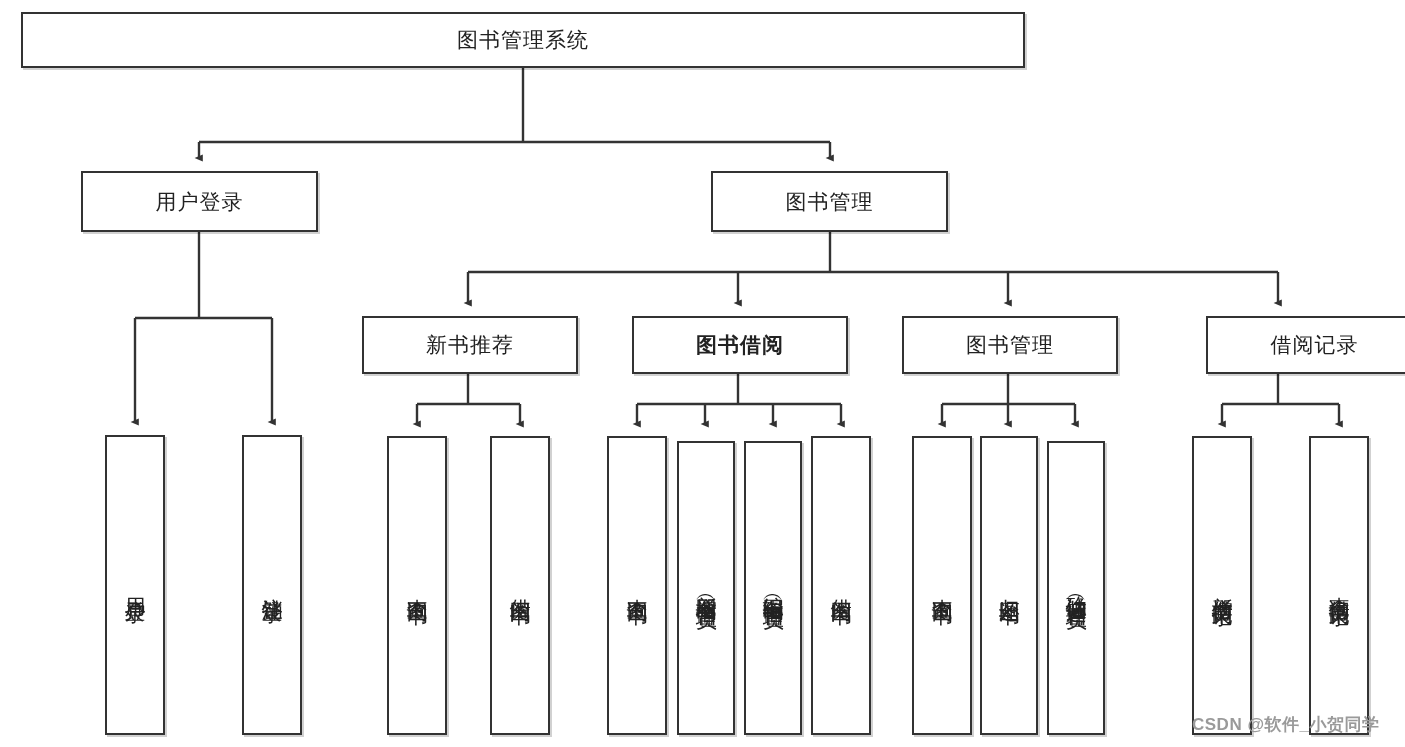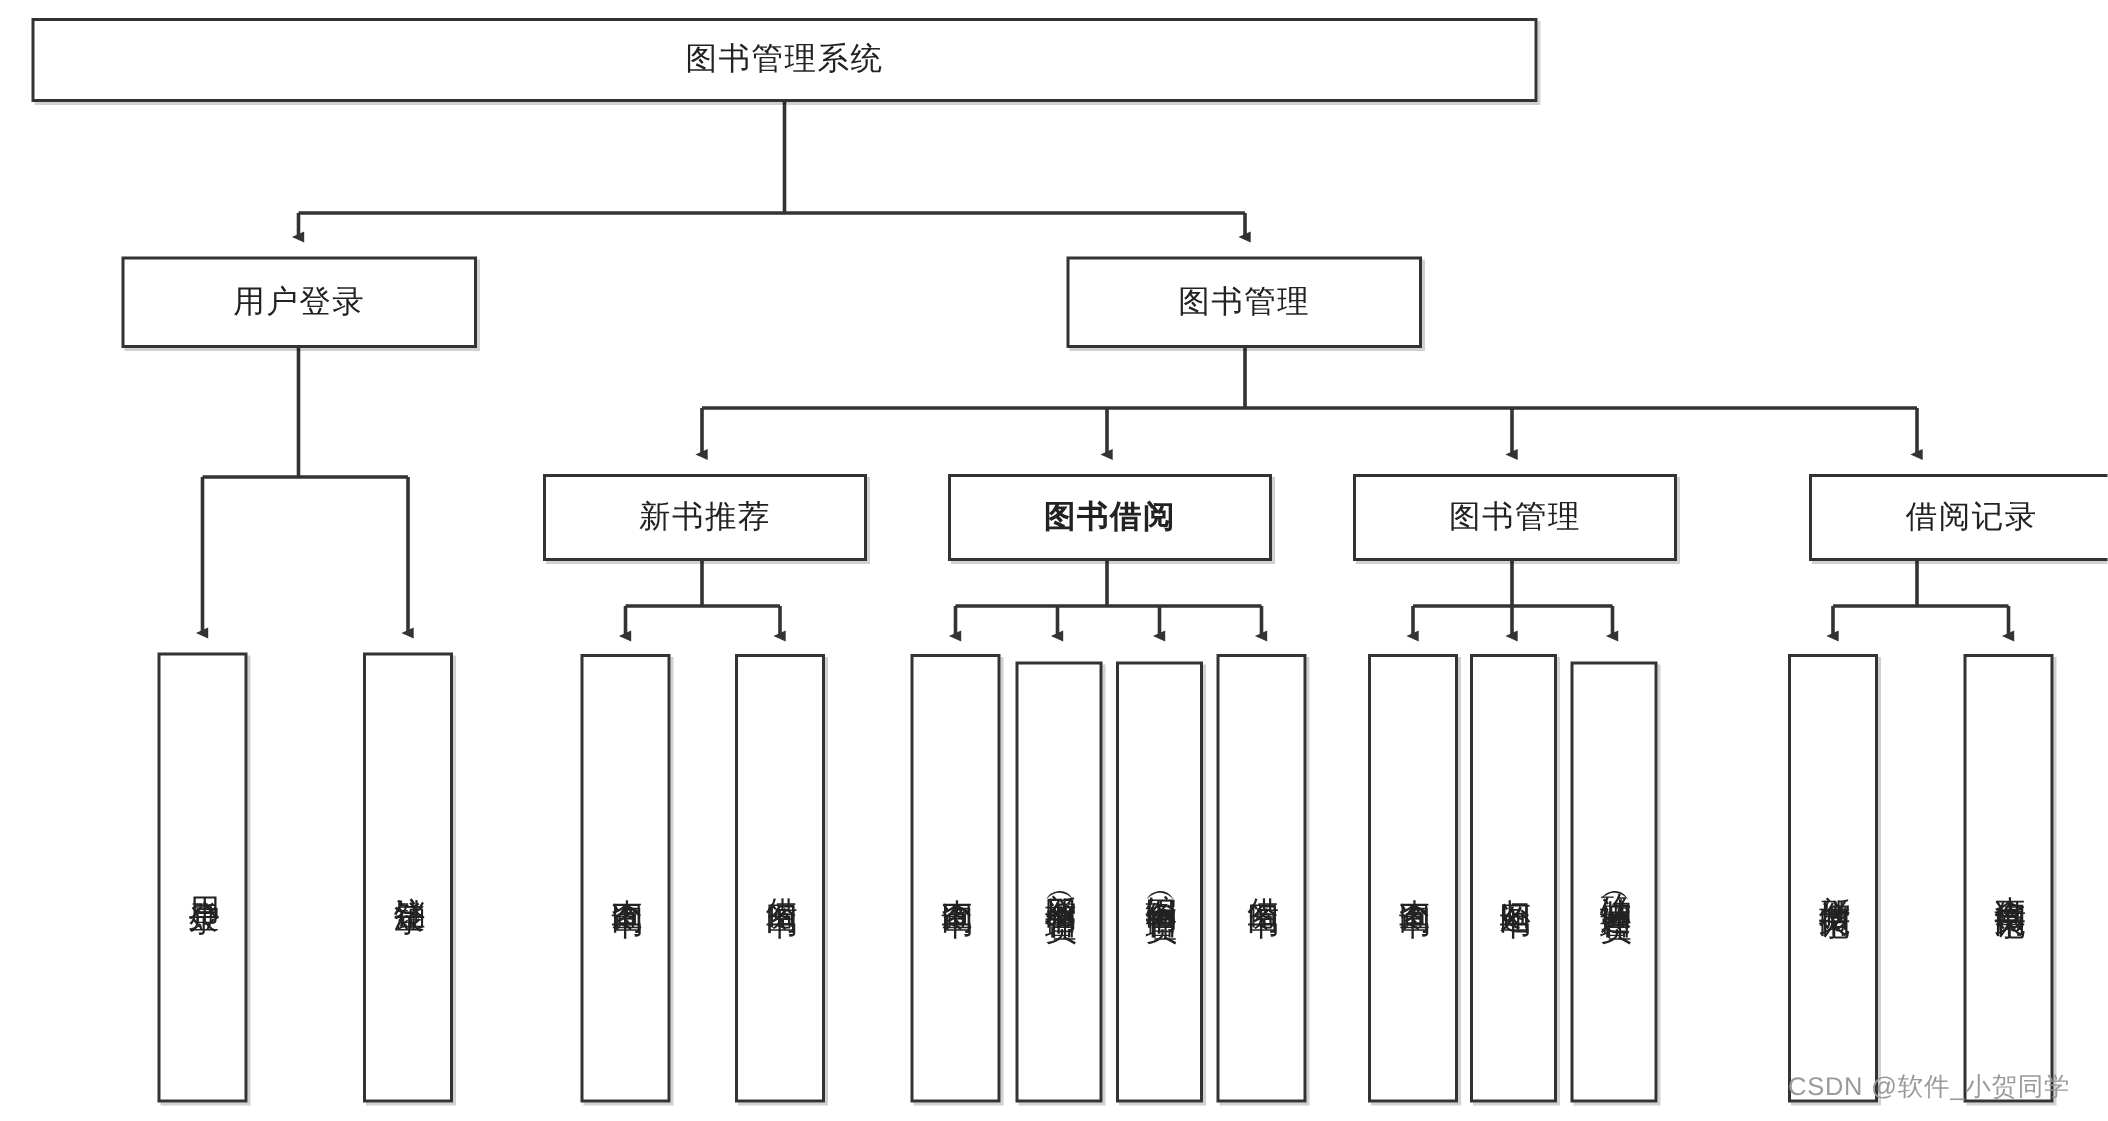--- a/index.html
+++ b/index.html
@@ -57,20 +57,21 @@
     white-space: nowrap;
   }
   .watermark {
     position: absolute;
     left: 1192px;
     top: 713px;
     font-size: 17px;
     color: #9a9a9a;
     white-space: nowrap;
     letter-spacing: 0.5px;
+    font-weight: bold;
   }
 </style>
 </head>
 <body>
 
 <div id="diagram-root">
 
   <svg id="edge-layer" viewBox="0 0 1405 747" xmlns="http://www.w3.org/2000/svg">
     <defs>
       <marker id="arrowhead" markerWidth="9" markerHeight="9" refX="4.2" refY="4.2" orient="auto" markerUnits="userSpaceOnUse">

